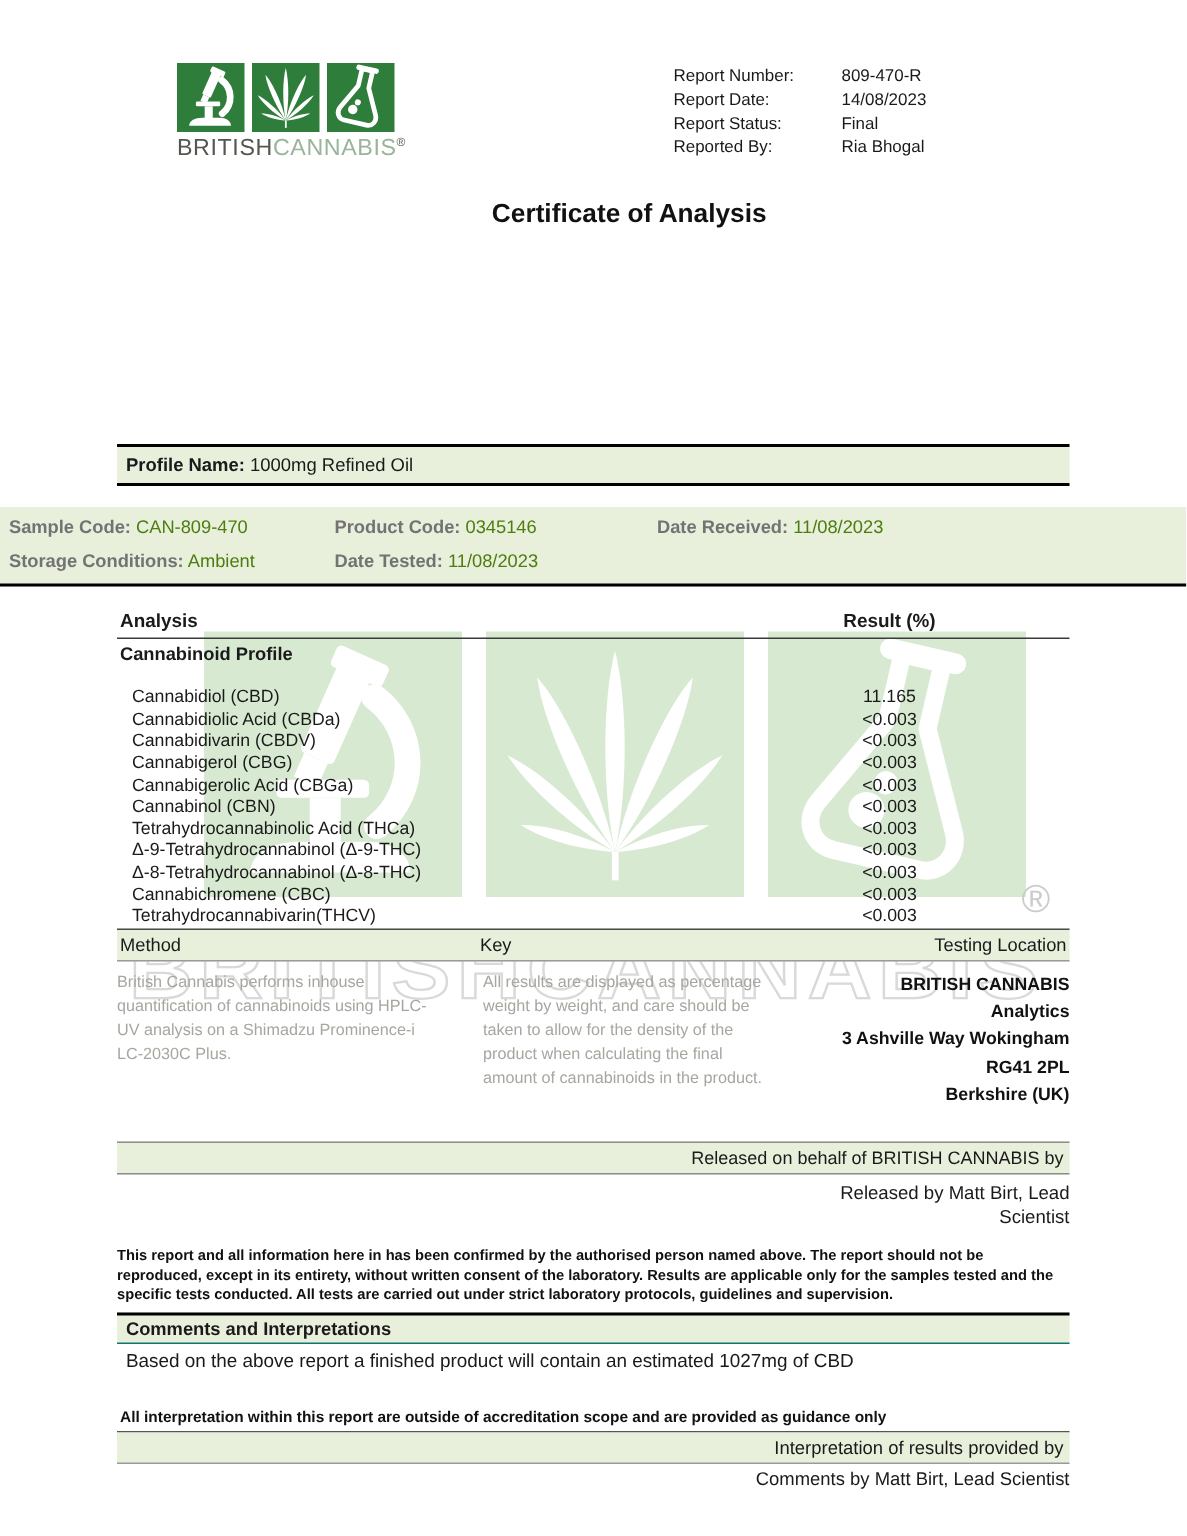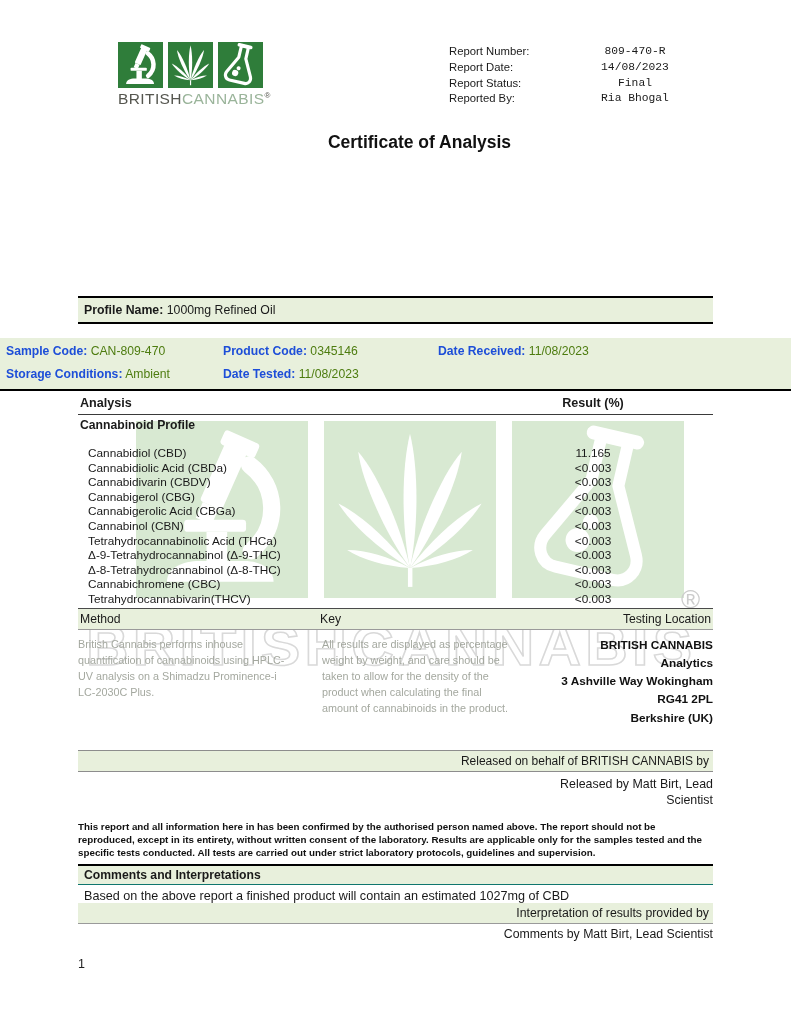--- a/index.html
+++ b/index.html
@@ -29,50 +29,50 @@
   .logo-squares { display:flex; gap:5px; }
   .logo-square { width:45px; height:46px; background:#2f7d3a; }
   .logo-square svg { width:100%; height:100%; display:block; }
   .brand-line { margin-top:2px; font-size:15.5px; letter-spacing:0.4px; white-space:nowrap; }
   .brand-british { color:#55564f; }
   .brand-cannabis { color:#9ab49a; }
   .brand-reg { font-size:8px; vertical-align:super; color:#55564f; }
 
   .report-info { display:grid; grid-template-columns:112px 148px; row-gap:0; font-size:11.3px; padding-top:3px; }
   .ri-label { text-align:left; color:#1a1a1a; }
-  .ri-value { text-align:center; color:#1a1a1a;font-family:Liberation Mono, monospace; }
+  .ri-value { text-align:left; color:#1a1a1a; }
 
   
   .doc-title { margin-top:24px; text-align:center; font-size:17.5px; font-weight:700; color:#111;margin-left:48px; }
 
   
   .band { margin:0 78px; }
   .sample-bar {
     margin-top:143px; background:#e8f0dc;
     border-top:2.5px solid #000; border-bottom:2.5px solid #000;
     padding:5px 6px 5px 6px; font-size:12.3px;
   }
   .sample-bar b { font-weight:700; }
   .sample-val { color:#1a1a1a; }
 
   .info-grid {
     margin-top:14px; background:#e8f0dc; border-bottom:2.5px solid #000;
     display:grid; grid-template-columns:217px 215px 1fr;
     padding:6px 6px 8px 6px; row-gap:9px; font-size:12.2px;
   }
-  .info-cell b { font-weight:700; color:#1d4ed8; }
+  .info-cell b { font-weight:700; color:#737373; }
   .info-cell span.gray { color:#4d7c0f; }
 
   
   .analysis-header {
     margin:0 78px; display:flex; justify-content:space-between; align-items:flex-end;
     padding:5px 0 4px 2px; border-bottom:1.5px solid #3a3a3a;
     font-size:12.6px; font-weight:700;
   }
-  .result-col-head { width:130px; text-align:center; margin-right:55px; }
+  .result-col-head { width:130px; text-align:center; margin-right:55px;margin-top:11px; }
   .profile-title { margin:3px 78px 0 78px; padding-left:2px; font-size:12.2px; font-weight:700; }
   .cann-rows { margin:14px 78px 0 78px; }
   .cann-row { display:flex; justify-content:space-between; height:14.6px; font-size:11.8px; line-height:14.6px; }
   .cann-name { padding-left:10px; }
   .cann-val { width:130px; text-align:center; margin-right:55px; }
 
   
   .method-header {
     margin:1px 78px 0 78px; background:#e8f0dc;
     border-top:1.5px solid #4a4a4a; border-bottom:1px solid #9a9a9a;
@@ -311,19 +311,20 @@
     <div class="released-bar">Released on behalf of BRITISH CANNABIS by</div>
     <div class="released-by">
       <span class="wrap">Released by Matt Birt, Lead Scientist</span>
     </div>
 
     <div class="disclaimer">This report and all information here in has been confirmed by the authorised person named above. The report should not be reproduced, except in its entirety, without written consent of the laboratory. Results are applicable only for the samples tested and the specific tests conducted. All tests are carried out under strict laboratory protocols, guidelines and supervision.</div>
 
     <div class="comments-bar">Comments and Interpretations</div>
     <div class="comments-body">Based on the above report a finished product will contain an estimated 1027mg of CBD</div>
 
+    <div class="guidance">All interpretation within this report are outside of accreditation scope and are provided as guidance only</div>
     <div class="interp-bar">Interpretation of results provided by</div>
     <div class="interp-by">Comments by Matt Birt, Lead Scientist</div>
 
   </div>
 
   <div class="page-number">1</div>
 </div>
 
 </body></html>

